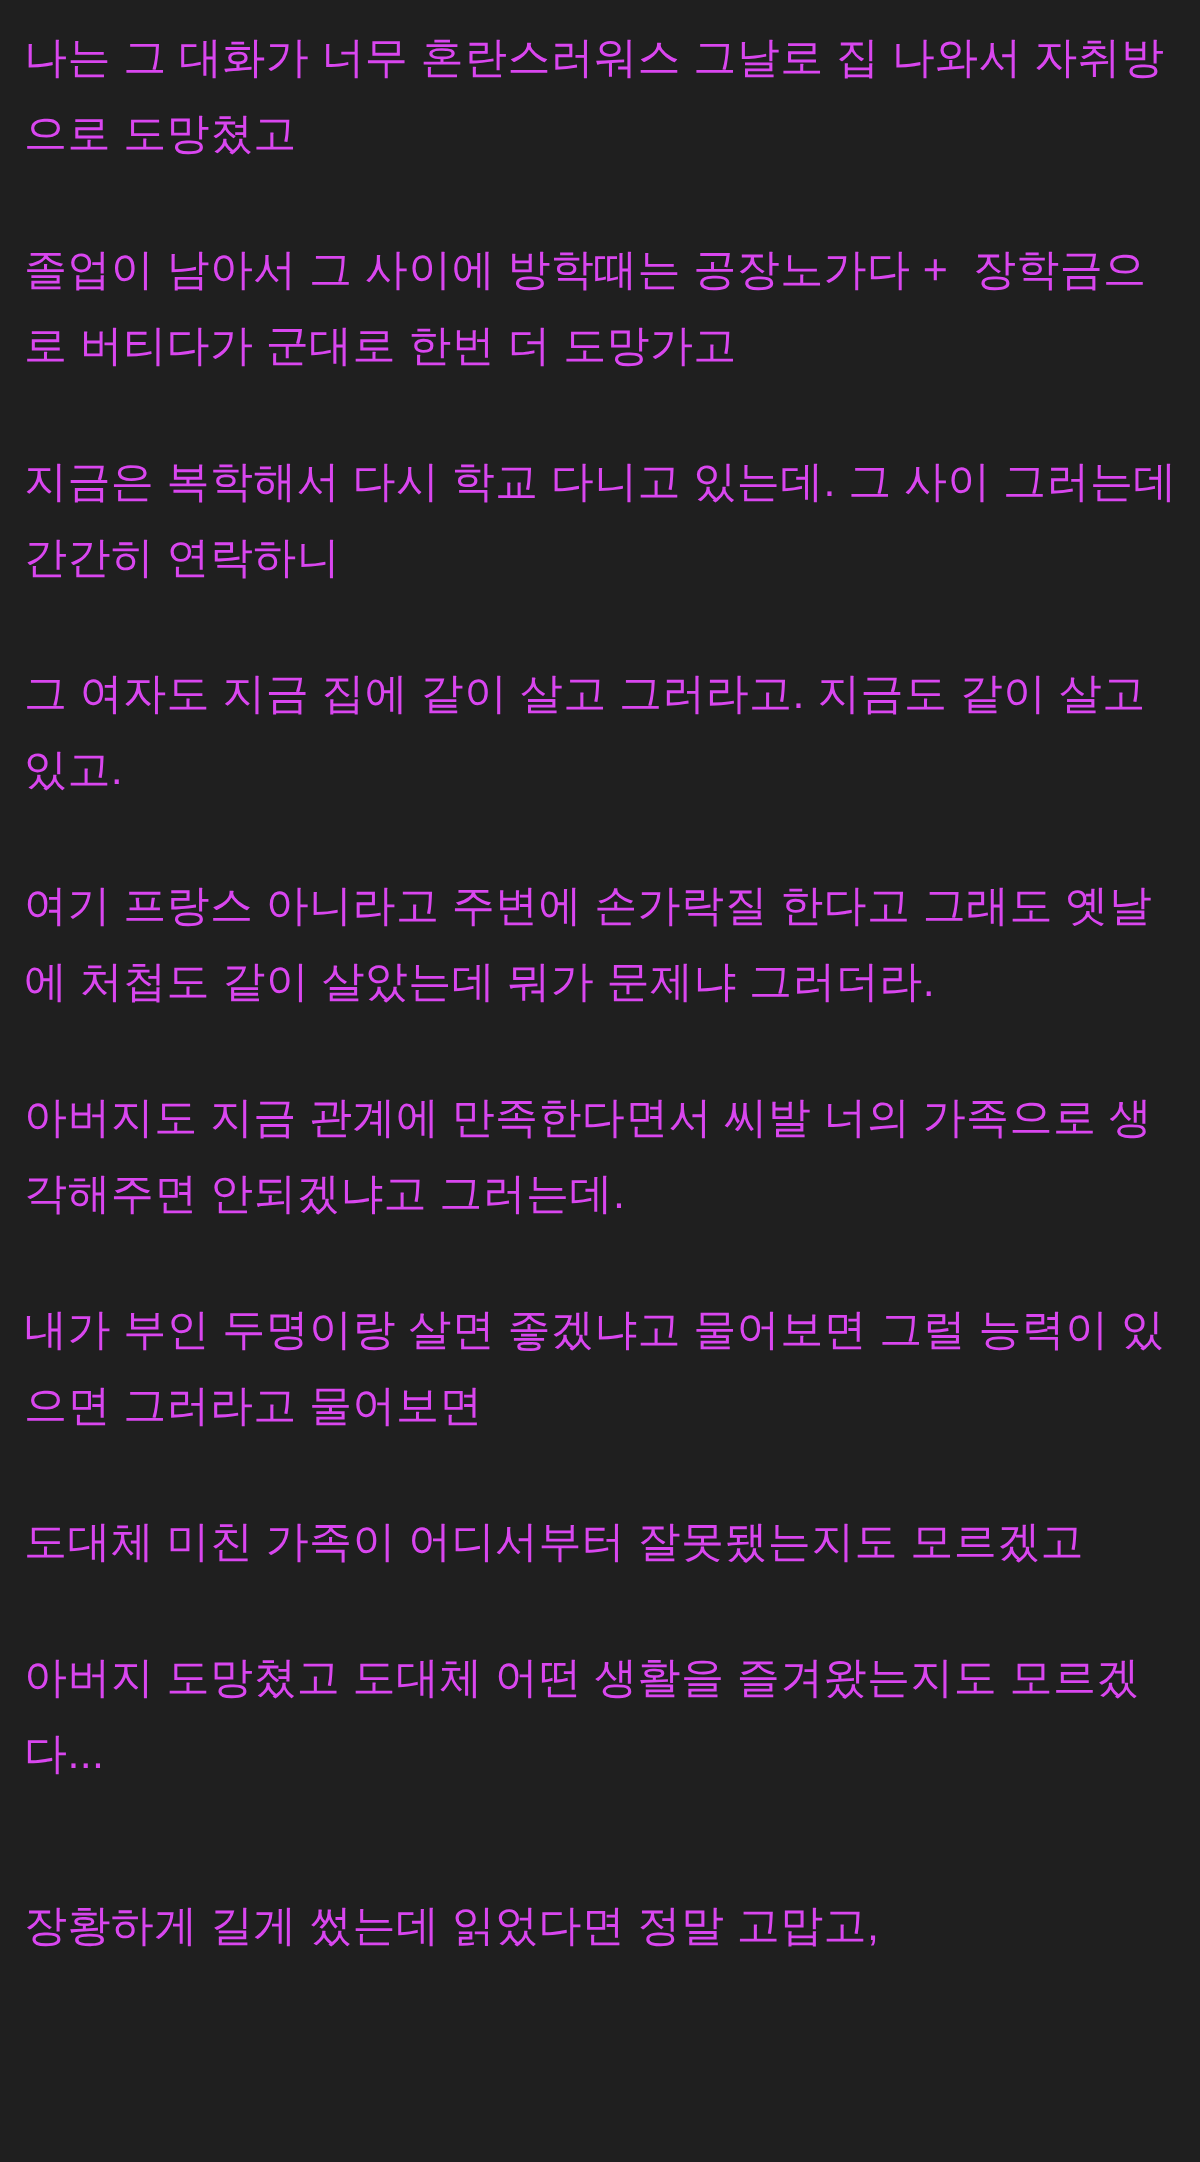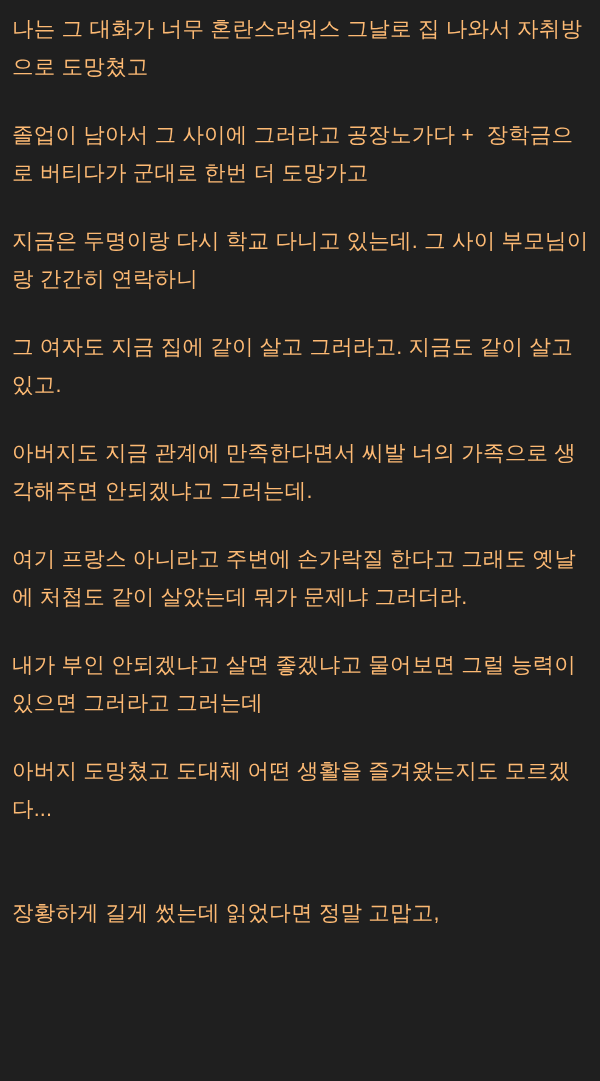--- a/index.html
+++ b/index.html
@@ -11,40 +11,41 @@
     width: 600px;
     height: 1081px;
     overflow: hidden;
     font-family: "Liberation Sans", "DejaVu Sans", sans-serif;
   }
   .post-body {
     box-sizing: border-box;
     width: 600px;
     height: 1029px;
     padding: 10px 10px 0 12px;
-    color: #fdba74;
+    color: #d946ef;
   }
   .post-body p {
     margin: 0 0 30px 0;
     font-size: 21.5px;
     line-height: 38px;
     letter-spacing: 0.2px;
     word-break: break-all;
     white-space: pre-wrap;
   }
   .post-body p.gap-top {
-    margin-top: 66px;
+    margin-top: 48px;
   }
 </style>
 </head>
 <body>
 
 <div class="post-body">
   <p>나는 그 대화가 너무 혼란스러워스 그날로 집 나와서 자취방으로 도망쳤고</p>
-  <p>졸업이 남아서 그 사이에 그러라고 공장노가다 +  장학금으로 버티다가 군대로 한번 더 도망가고</p>
-  <p>지금은 두명이랑 다시 학교 다니고 있는데. 그 사이 부모님이랑 간간히 연락하니</p>
+  <p>졸업이 남아서 그 사이에 방학때는 공장노가다 +  장학금으로 버티다가 군대로 한번 더 도망가고</p>
+  <p>지금은 복학해서 다시 학교 다니고 있는데. 그 사이 그러는데 간간히 연락하니</p>
   <p>그 여자도 지금 집에 같이 살고 그러라고. 지금도 같이 살고 있고.</p>
+  <p>여기 프랑스 아니라고 주변에 손가락질 한다고 그래도 옛날에 처첩도 같이 살았는데 뭐가 문제냐 그러더라.</p>
   <p>아버지도 지금 관계에 만족한다면서 씨발 너의 가족으로 생각해주면 안되겠냐고 그러는데.</p>
-  <p>여기 프랑스 아니라고 주변에 손가락질 한다고 그래도 옛날에 처첩도 같이 살았는데 뭐가 문제냐 그러더라.</p>
-  <p>내가 부인 안되겠냐고 살면 좋겠냐고 물어보면 그럴 능력이 있으면 그러라고 그러는데</p>
+  <p>내가 부인 두명이랑 살면 좋겠냐고 물어보면 그럴 능력이 있으면 그러라고 물어보면</p>
+  <p>도대체 미친 가족이 어디서부터 잘못됐는지도 모르겠고</p>
   <p>아버지 도망쳤고 도대체 어떤 생활을 즐겨왔는지도 모르겠다...</p>
   <p class="gap-top">장황하게 길게 썼는데 읽었다면 정말 고맙고,</p>
 </div>
 
 </body></html>

